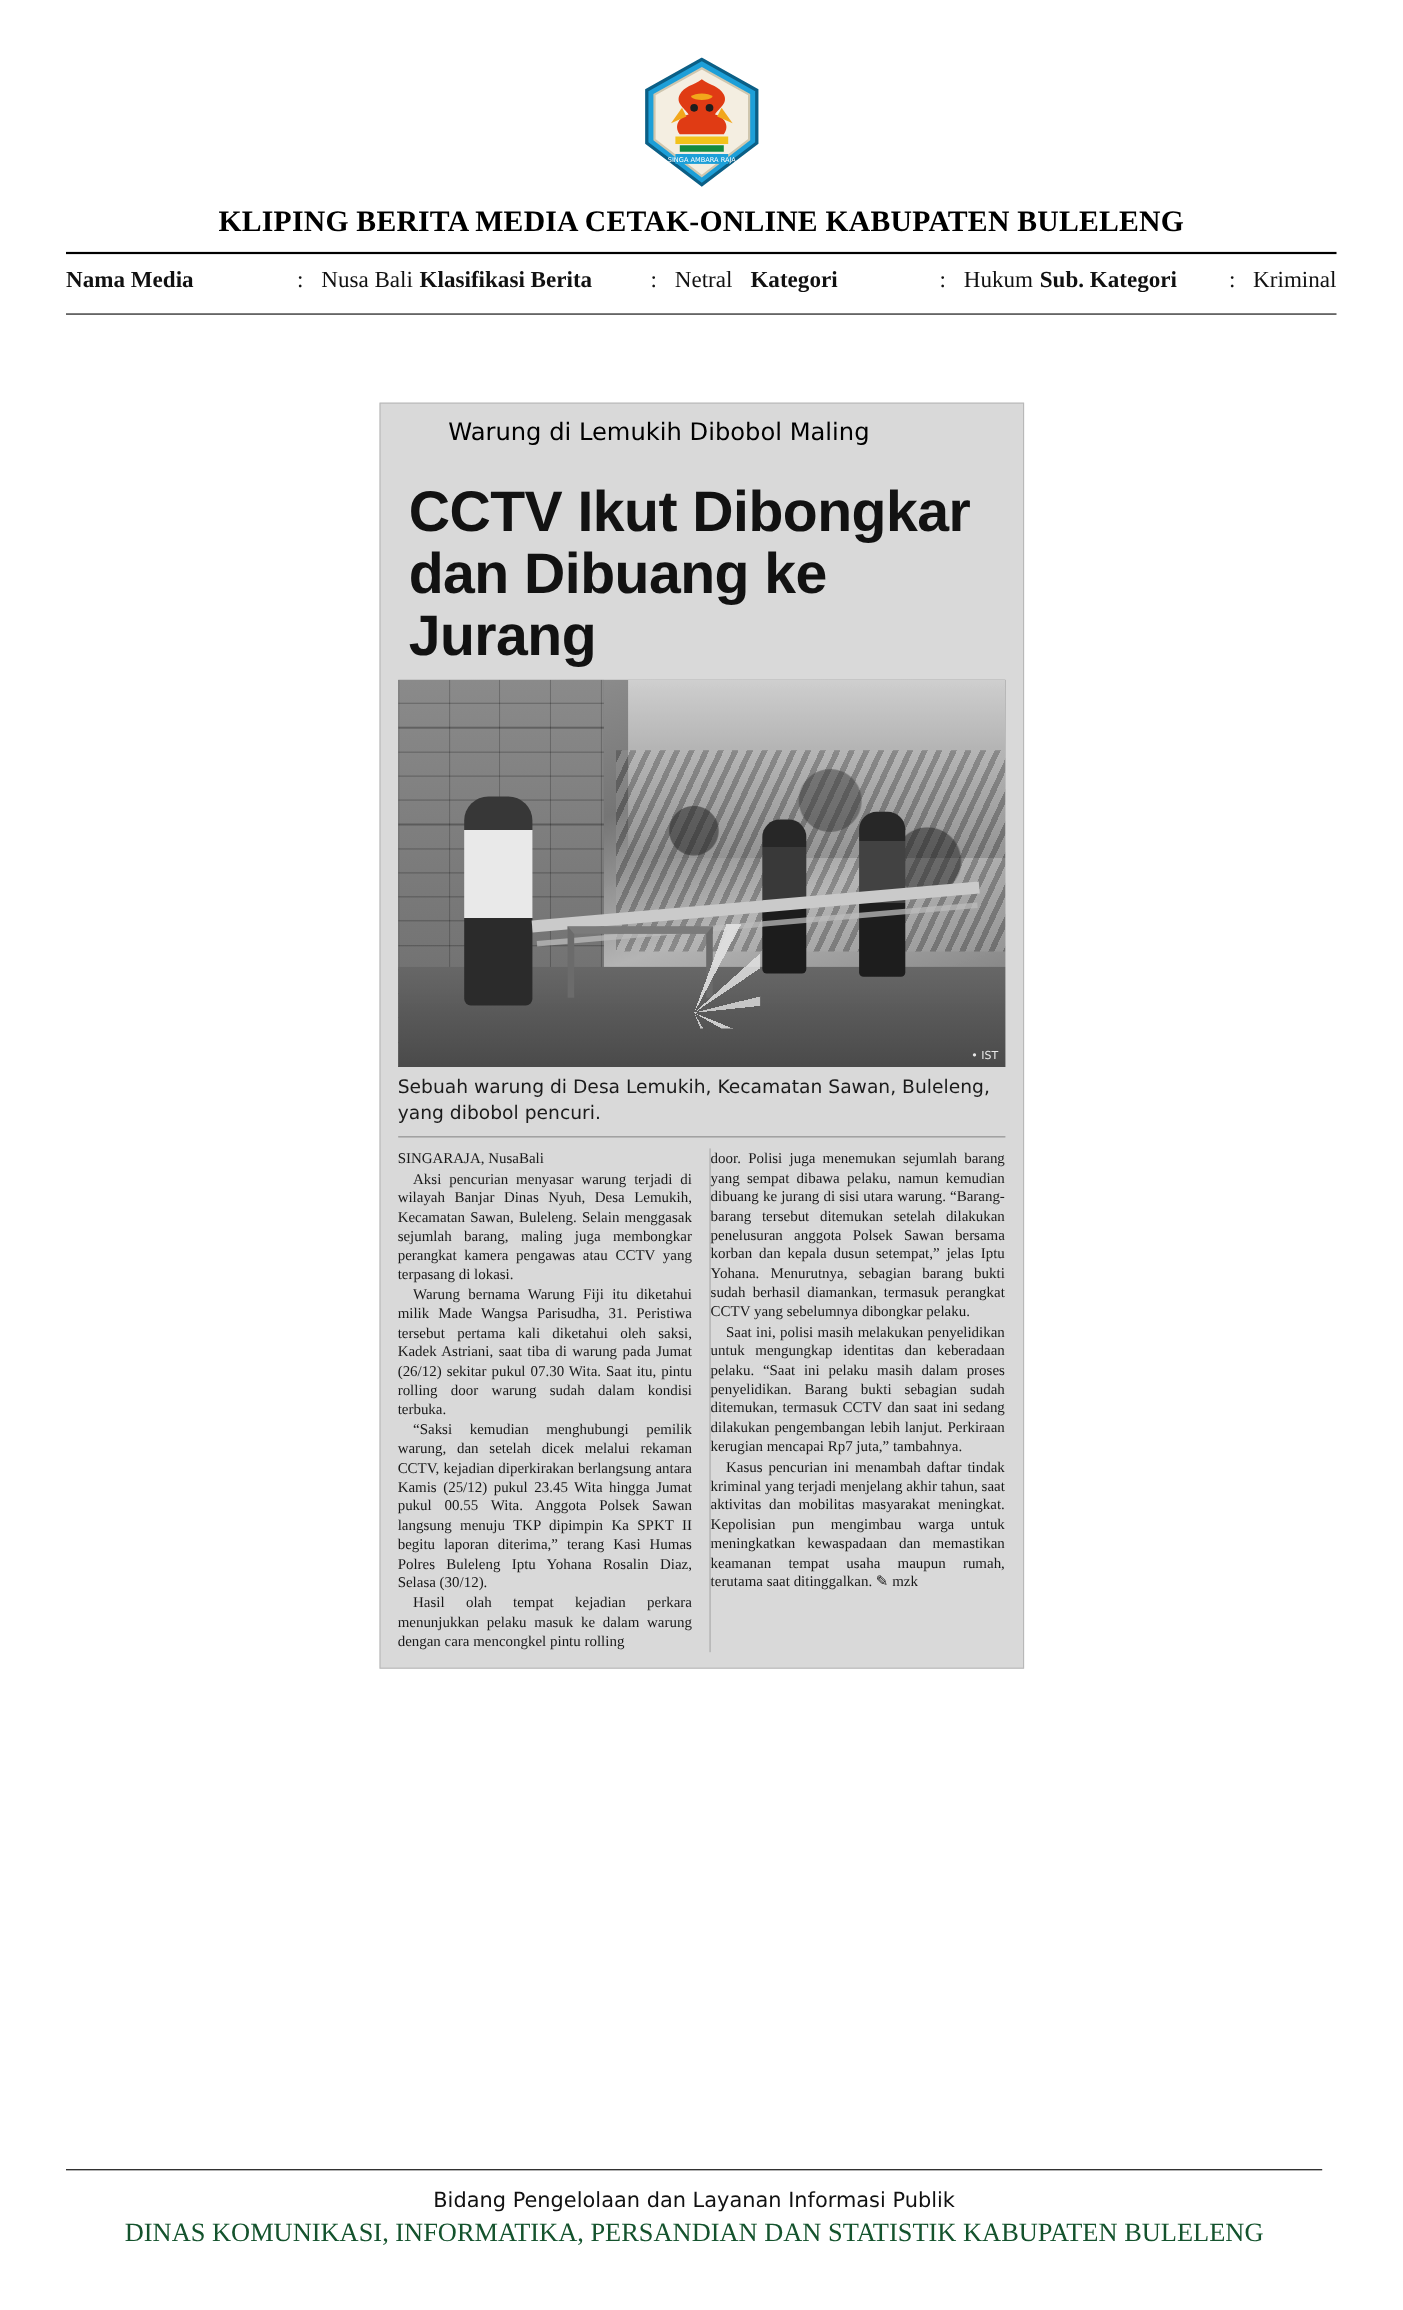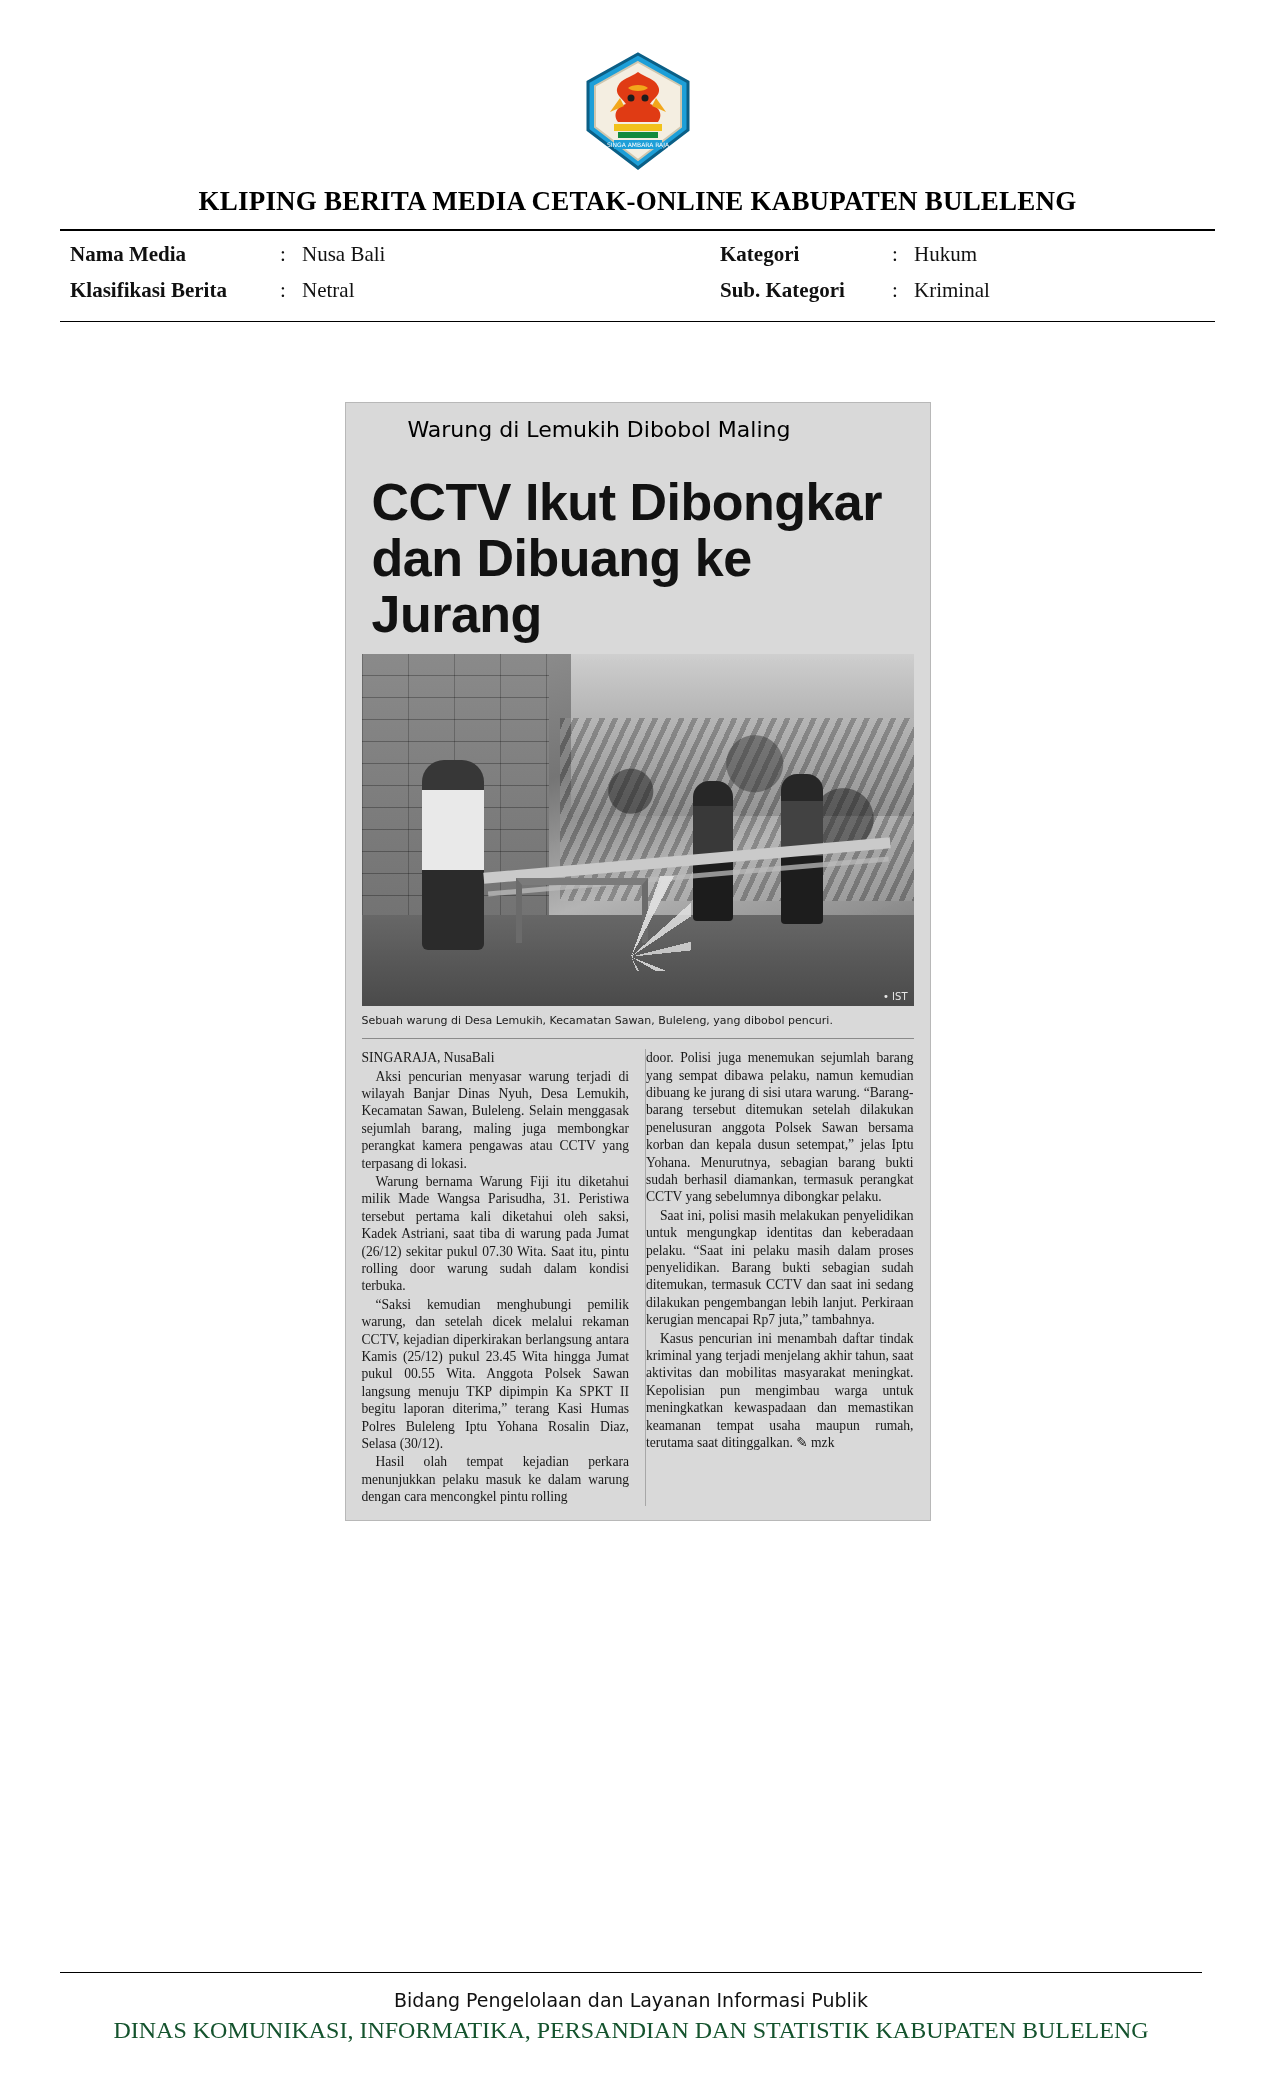--- a/index.html
+++ b/index.html
@@ -56,23 +56,22 @@
   }
 
   
   .meta {
     display: flex;
     padding-top: 8px;
     padding-bottom: 4px;
   }
   .meta-col {
     display: flex;
-    flex-direction: column;
+    flex-direction: row;
     gap: 6px;
-    margin-left: 10px;
   }
   .meta-col.left { width: 640px; }
   .meta-col.right { flex: 1; }
 
   .meta-row {
     display: flex;
     align-items: baseline;
     font-size: 21px;
     line-height: 30px;
   }
@@ -190,21 +189,21 @@
       rgba(225,223,217,.8) 130deg 138deg, transparent 138deg 180deg);
   }
   .photo .credit {
     position:absolute; right:6px; bottom:4px;
     font-family: "DejaVu Sans", sans-serif;
     font-size: 10px; color:#e8e6e1;
   }
 
   .caption {
     font-family: "DejaVu Sans", sans-serif;
-    font-size: 11px;
+    font-size: 17px;
     line-height: 1.35;
     color: #1d1d1d;
     margin-top: 8px;
     border-bottom: 1px solid #8d8a85;
     padding-bottom: 9px;
   }
 
   
   .cols {
     display: flex;

